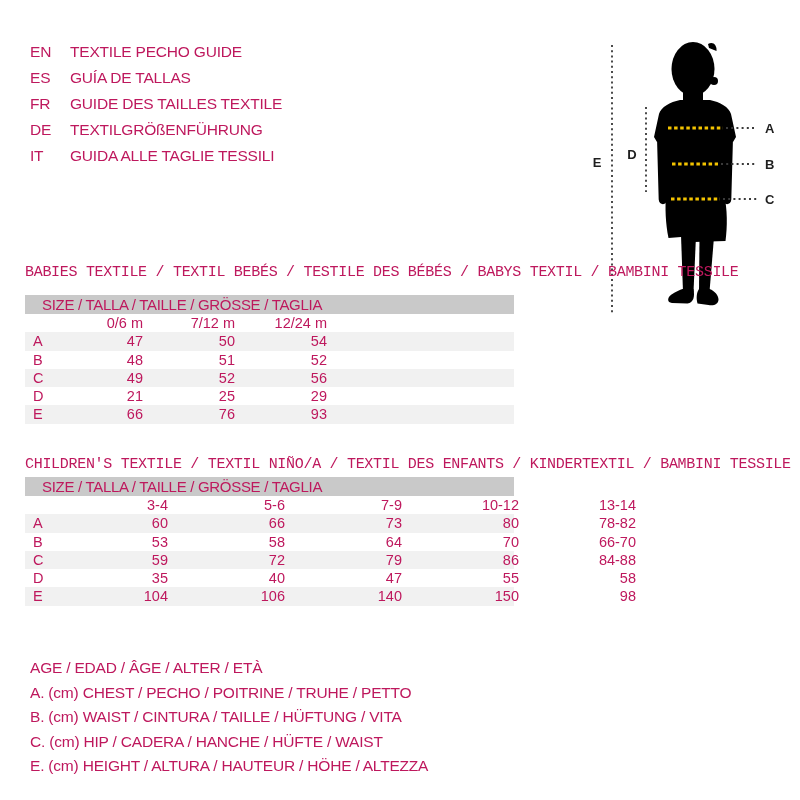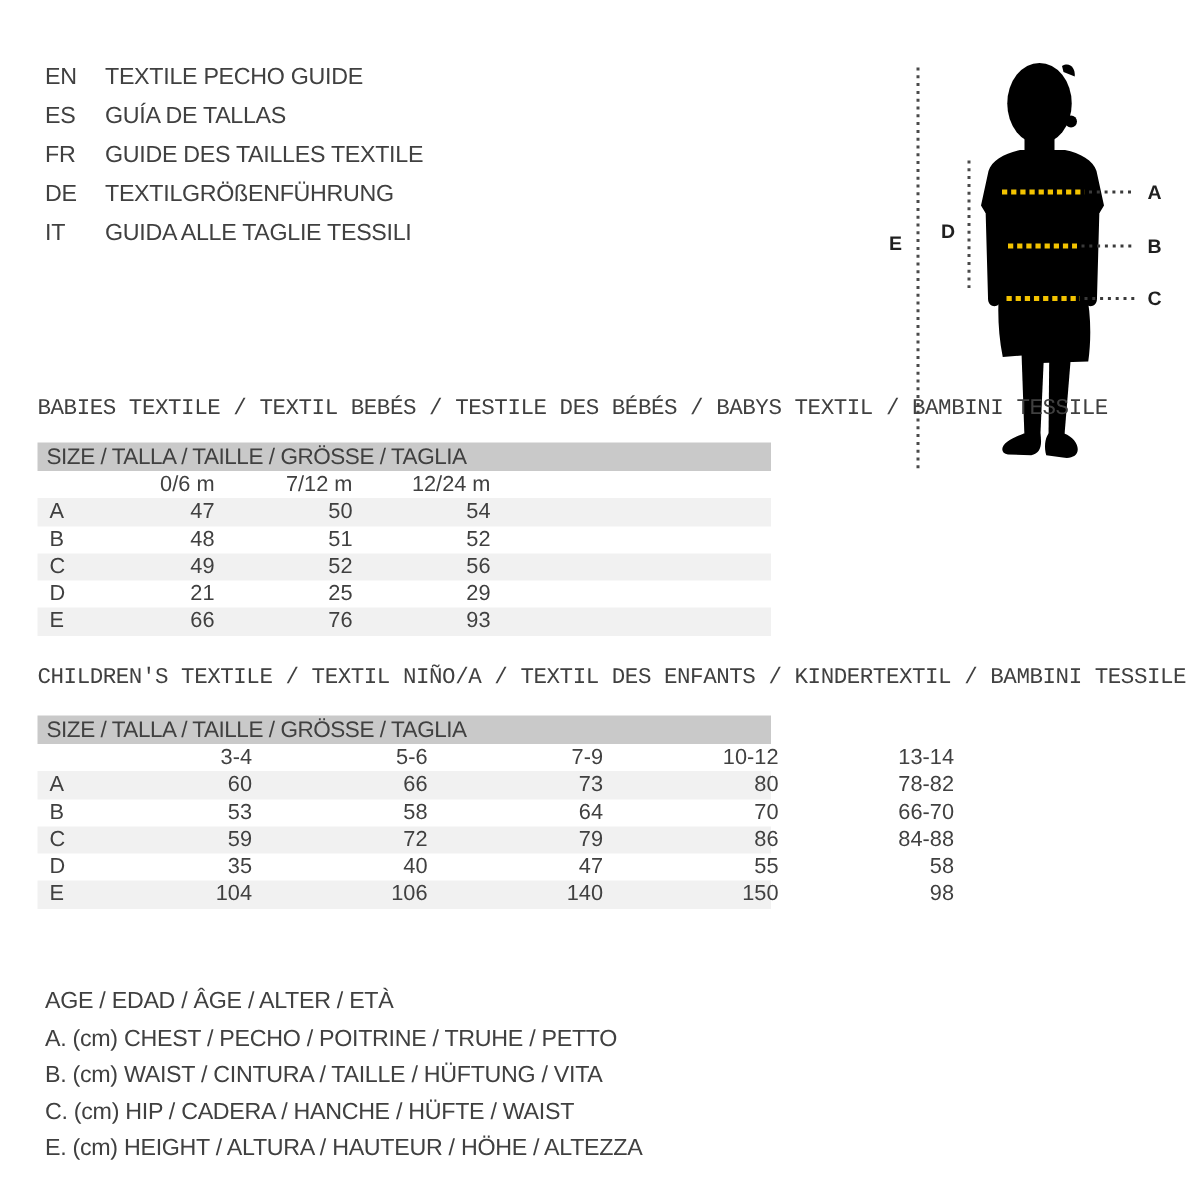--- a/index.html
+++ b/index.html
@@ -1,32 +1,32 @@
 <!DOCTYPE html>
 <html><head>
 <meta charset="utf-8">
 <style>
   html,body { margin:0; padding:0; background:#ffffff; }
   .page {
     position:relative; width:800px; height:800px; background:#ffffff;
-    font-family:"Liberation Sans", sans-serif; color:#404040; overflow:hidden;
+    font-family:"Liberation Sans", sans-serif; color:#be185d; overflow:hidden;
   }
   
   .lang-list { position:absolute; left:30px; top:39px; }
   .lang-row { display:grid; grid-template-columns:40px auto; line-height:26px;
               font-size:15.5px; letter-spacing:-0.2px; white-space:nowrap; }
   
   .section-heading { position:absolute; left:25px; font-size:15px; letter-spacing:-0.3px; white-space:nowrap;font-family:Liberation Mono, monospace; }
   .heading-babies { top:264px; }
-  .heading-children { top:443px; }
+  .heading-children { top:456px; }
   
   .size-table { position:absolute; left:25px; width:489px; font-size:14.5px; }
   .table-babies { top:295px; }
   .table-children { top:477px; }
-  .size-bar { height:19px; line-height:19px; background:#c9c9c9; padding-left:6px;
+  .size-bar { height:19px; line-height:19px; background:#c9c9c9; padding-left:17px;
               font-size:15px; letter-spacing:-0.3px; white-space:nowrap; }
   .t-row { display:grid; height:18.3px; line-height:18.3px; }
   .grid-babies { grid-template-columns:26px 92px 92px 92px 1fr; }
   .grid-children { grid-template-columns:26px 92px 92px 92px 92px 92px 1fr;gap:25px; }
   .striped { background:#f1f1f1; }
   .cell-c { text-align:right; }
   .cell-l { padding-left:8px; }
   
   .legend { position:absolute; left:30px; top:656px; font-size:15.5px; line-height:24.6px;
             letter-spacing:-0.2px; white-space:nowrap; }

